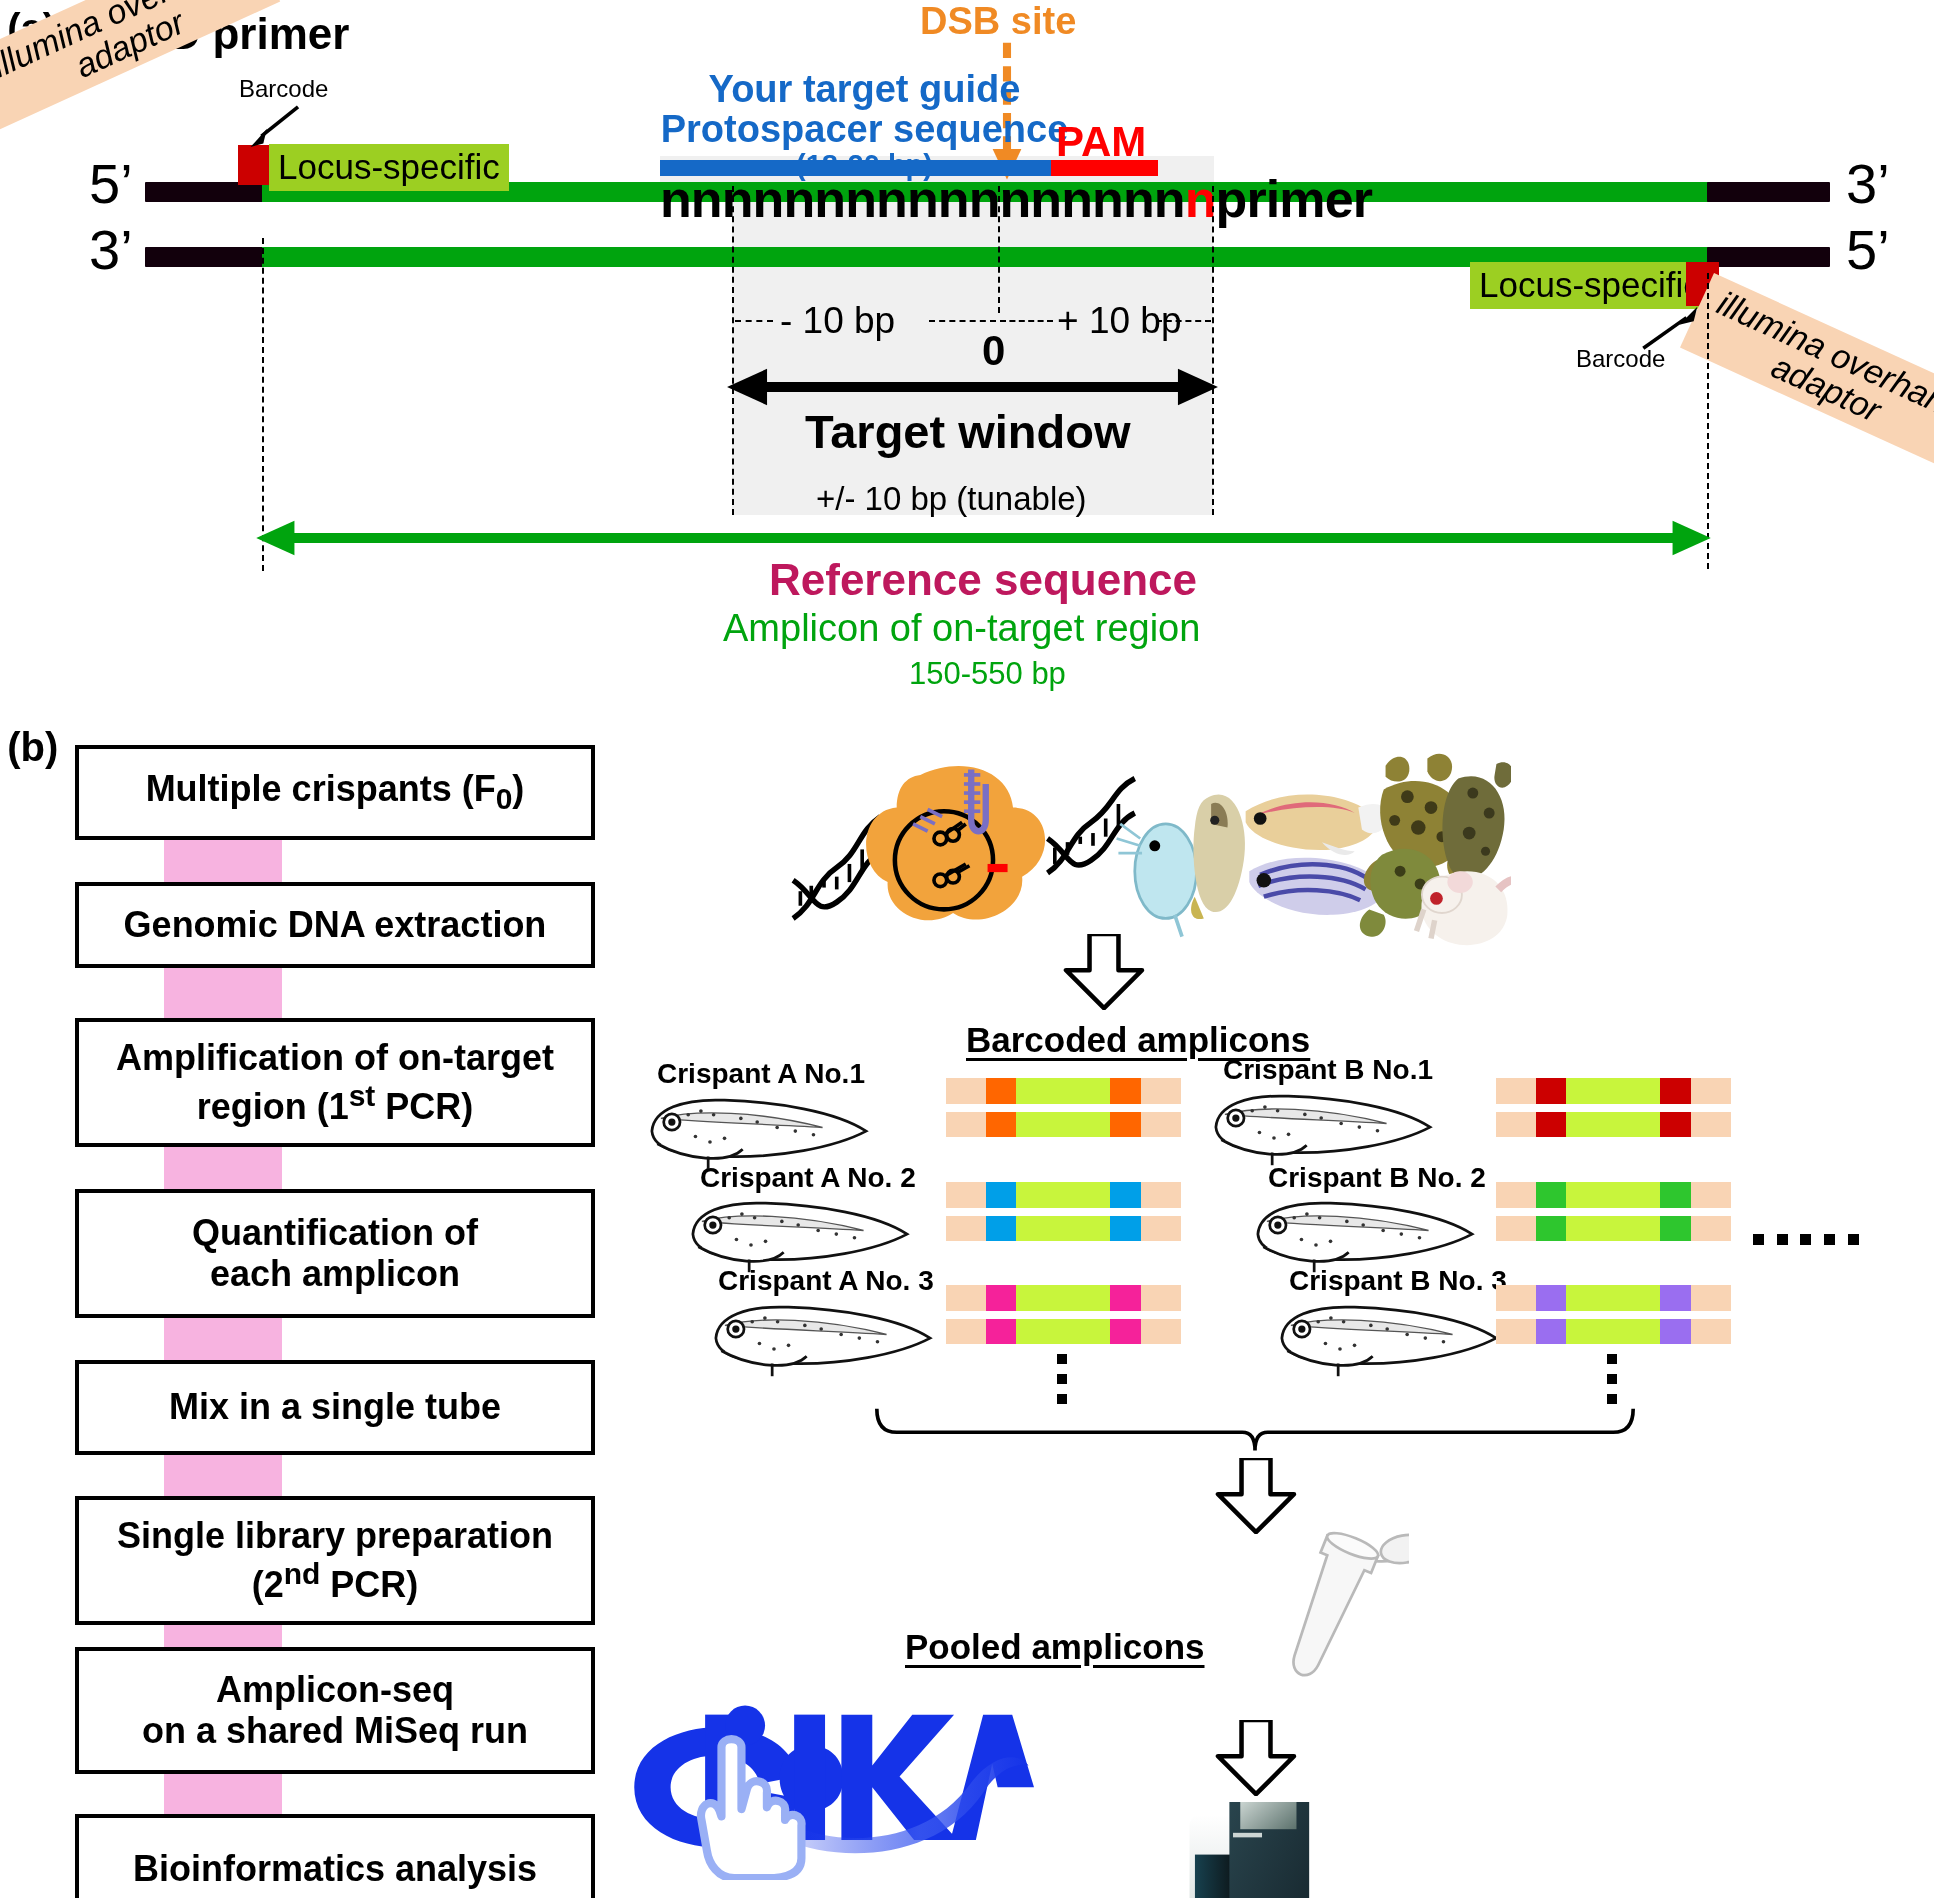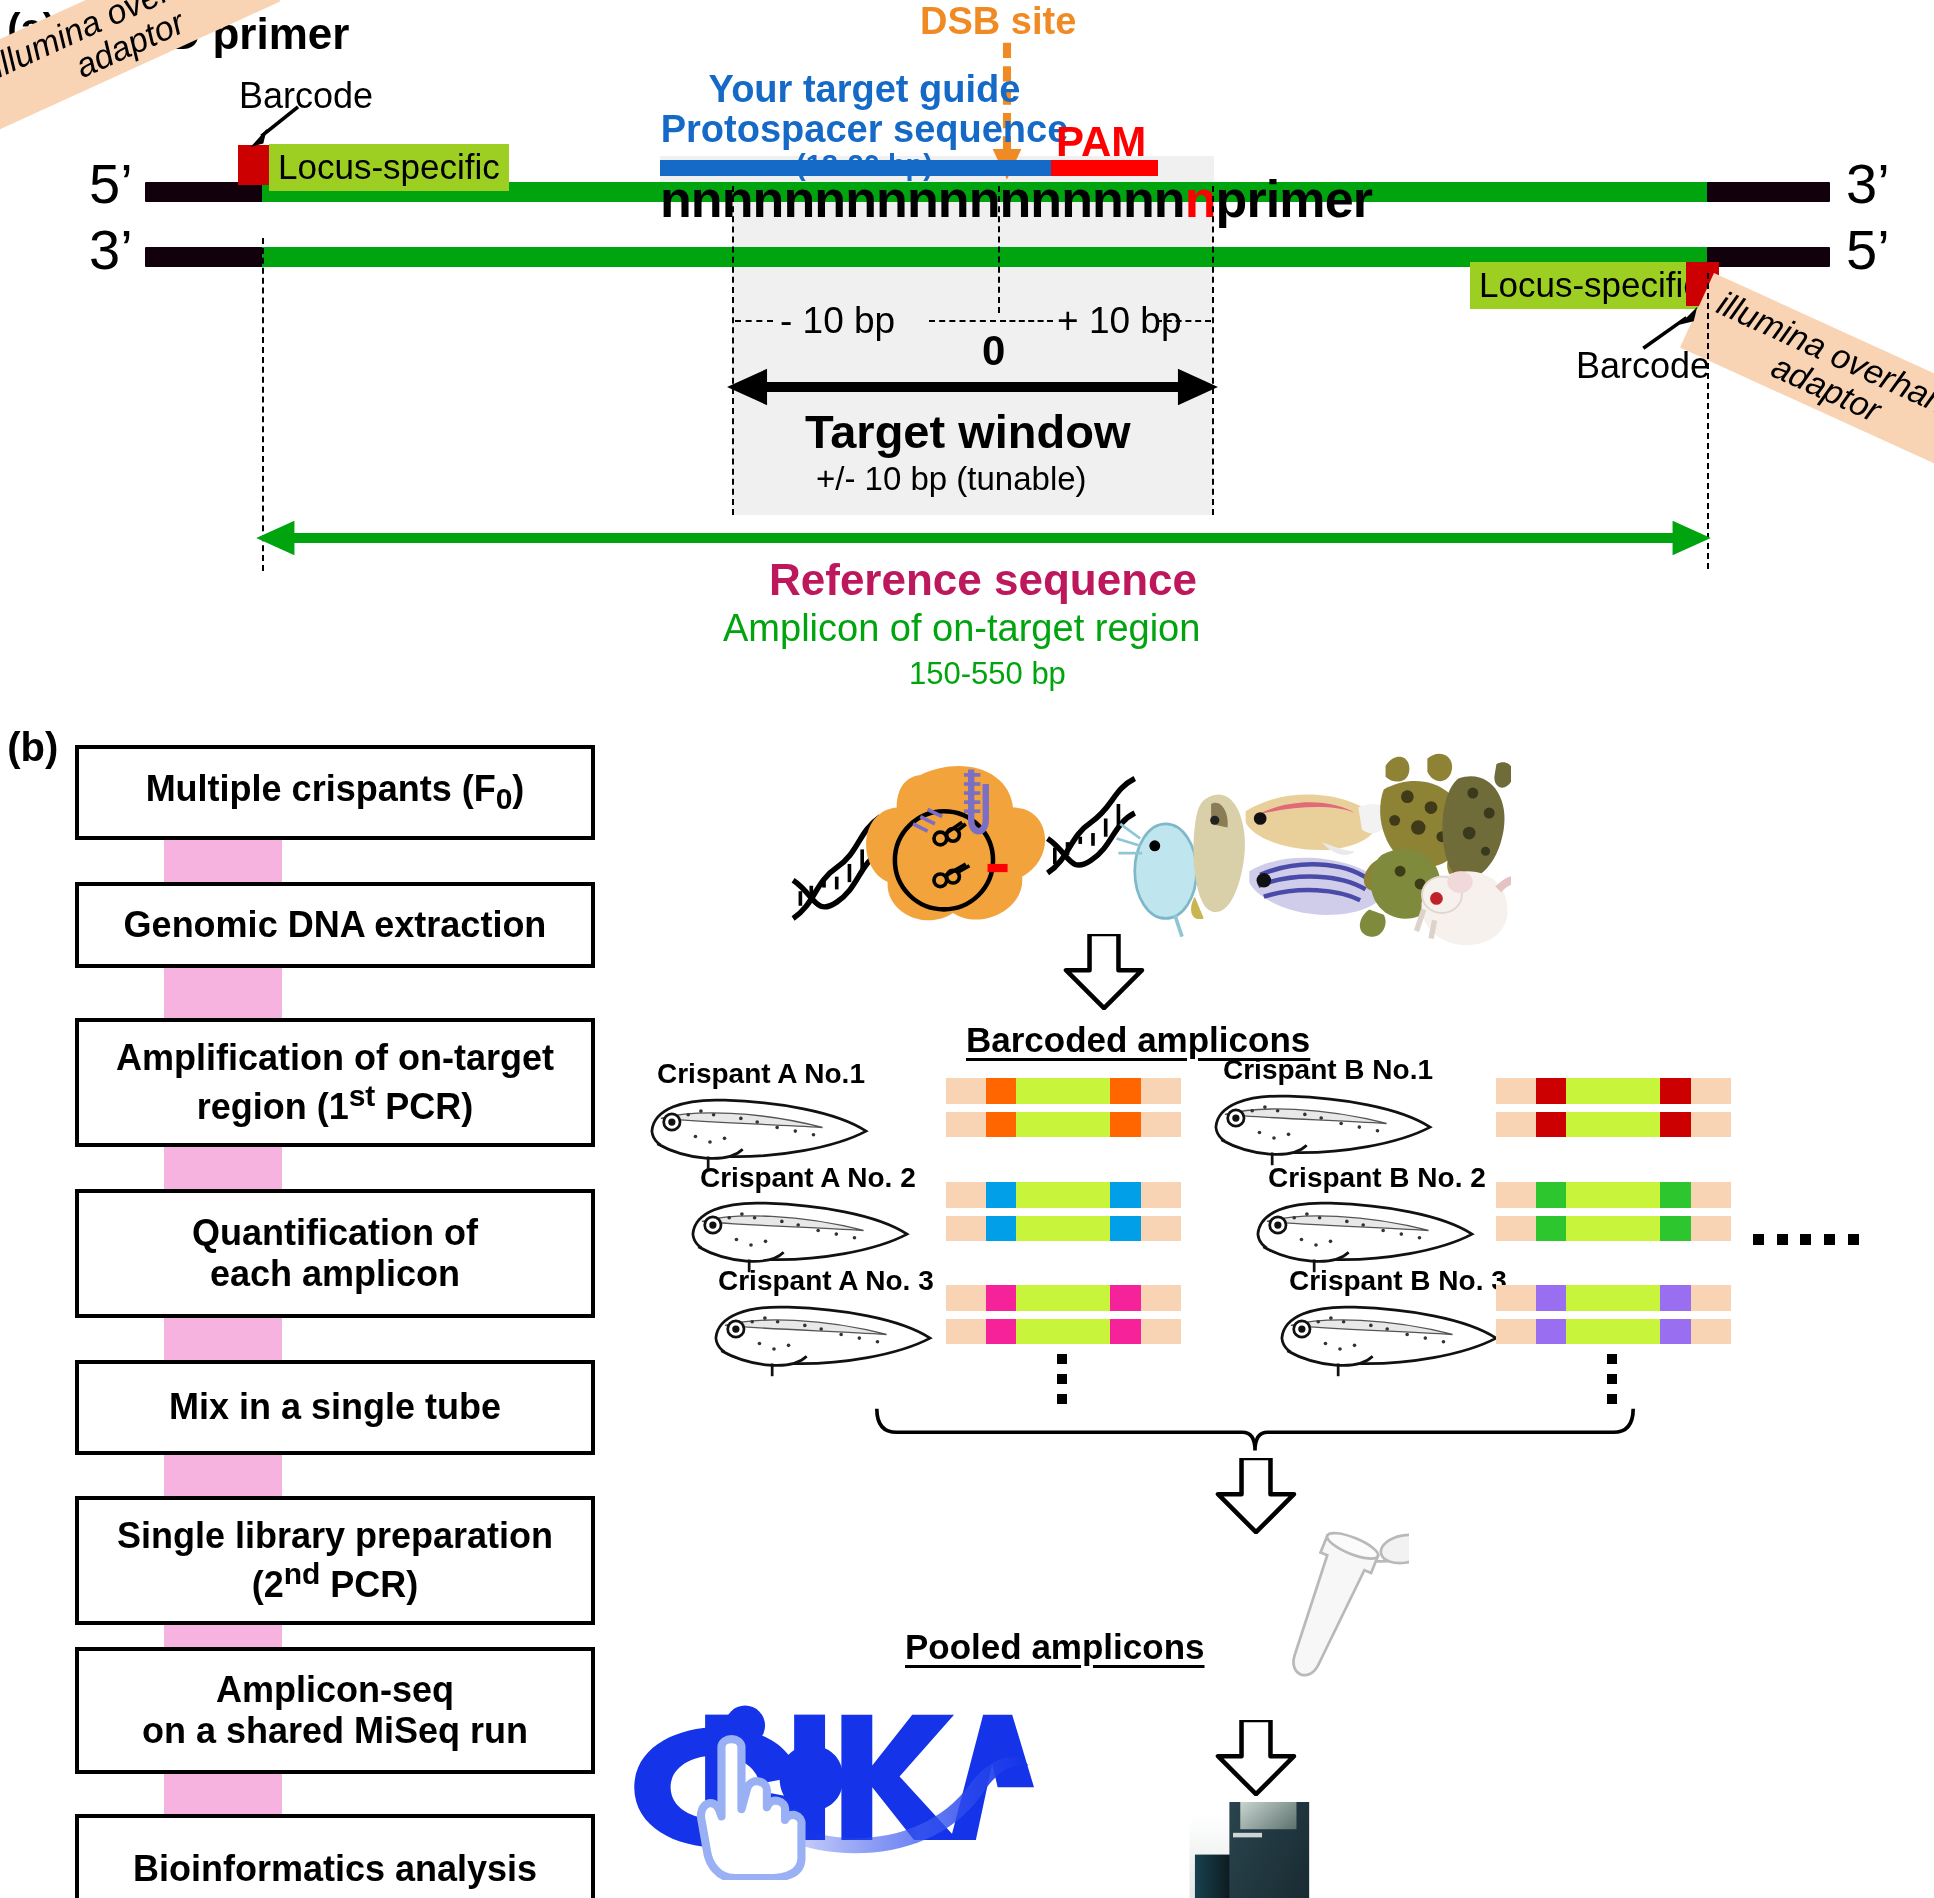--- a/index.html
+++ b/index.html
@@ -38,21 +38,21 @@
 
   .bp-label{position:absolute;font-size:37px;}
   .zero-label{position:absolute;font-size:42px;font-weight:bold;}
   .tw-title{position:absolute;font-size:47px;font-weight:bold;}
   .tw-sub{position:absolute;font-size:33px;}
 
   .ref-title{position:absolute;color:#be185d;font-size:44px;font-weight:bold;}
   .ref-sub{position:absolute;color:#00a40e;font-size:38px;}
   .ref-sub2{position:absolute;color:#00a40e;font-size:31px;}
 
-  .arrowlabel{position:absolute;font-size:36px;}
+  .arrowlabel{position:absolute;font-size:24px;}
   .primer-title{position:absolute;font-size:44px;font-weight:bold;}
 
   
   #panel-b{position:absolute;left:0;top:718px;width:1935px;height:1180px;}
   .flowbox{position:absolute;border:4.5px solid #000;background:#fff;
      display:flex;align-items:center;justify-content:center;
      font-size:36px;font-weight:bold;text-align:center;line-height:1.12;box-sizing:border-box;}
   .pinkbar{position:absolute;background:#f7b3e0;}
 
   .crispant-label{position:absolute;font-size:28px;font-weight:bold;white-space:nowrap;}
@@ -141,21 +141,21 @@
   <div class="bp-label" style="left:780px;top:300px;">- 10 bp</div>
   <div class="bp-label" style="left:1057px;top:300px;">+ 10 bp</div>
   <div class="zero-label" style="left:982px;top:327px;">0</div>
 
   <svg class="abs" style="left:727px;top:367px;" width="491" height="40" viewBox="0 0 540 44">
     <line x1="36" y1="22" x2="504" y2="22" stroke="#000" stroke-width="11"></line>
     <polygon points="0,22 44,2 44,42" fill="#000"></polygon>
     <polygon points="540,22 496,2 496,42" fill="#000"></polygon>
   </svg>
   <div class="tw-title" style="left:805px;top:404px;">Target window</div>
-  <div class="tw-sub" style="left:816px;top:460px;">+/- 10 bp (tunable)</div>
+  <div class="tw-sub" style="left:816px;top:480px;">+/- 10 bp (tunable)</div>
 
   <div class="limebox" style="left:1470px;top:262px;">Locus-specific</div>
   <div class="redbc" style="left:1686px;top:262px;width:33px;height:44px;"></div>
 
   <div class="overhang" style="left:1714px;top:273px;width:282px;transform:rotate(24.5deg);transform-origin:left top;">
     <div>illumina overhang</div>
     <div>adaptor</div>
   </div>
 
   <div class="arrowlabel" style="left:1576px;top:345px;">Barcode</div>

